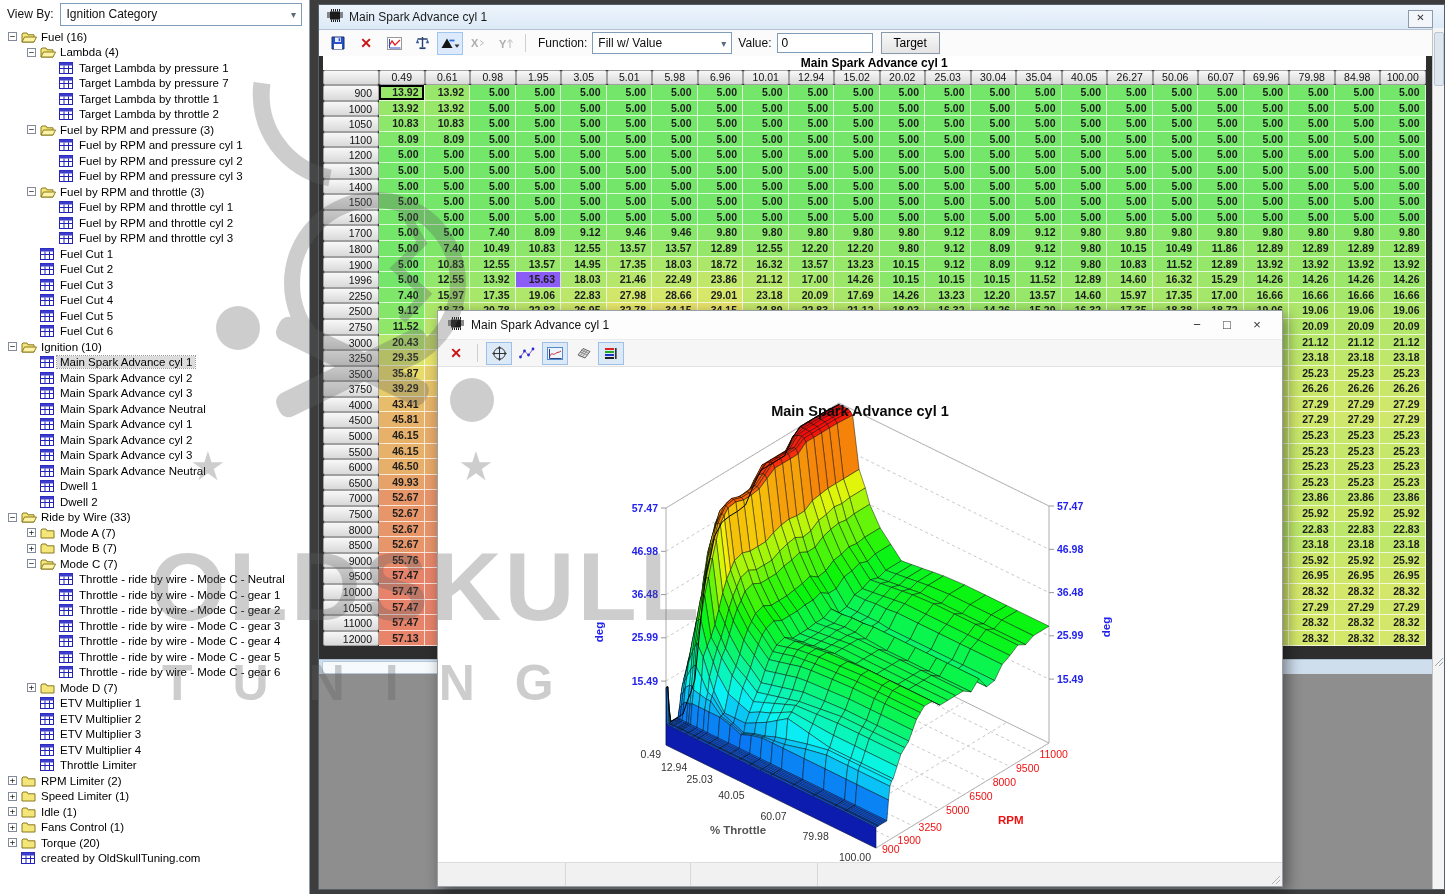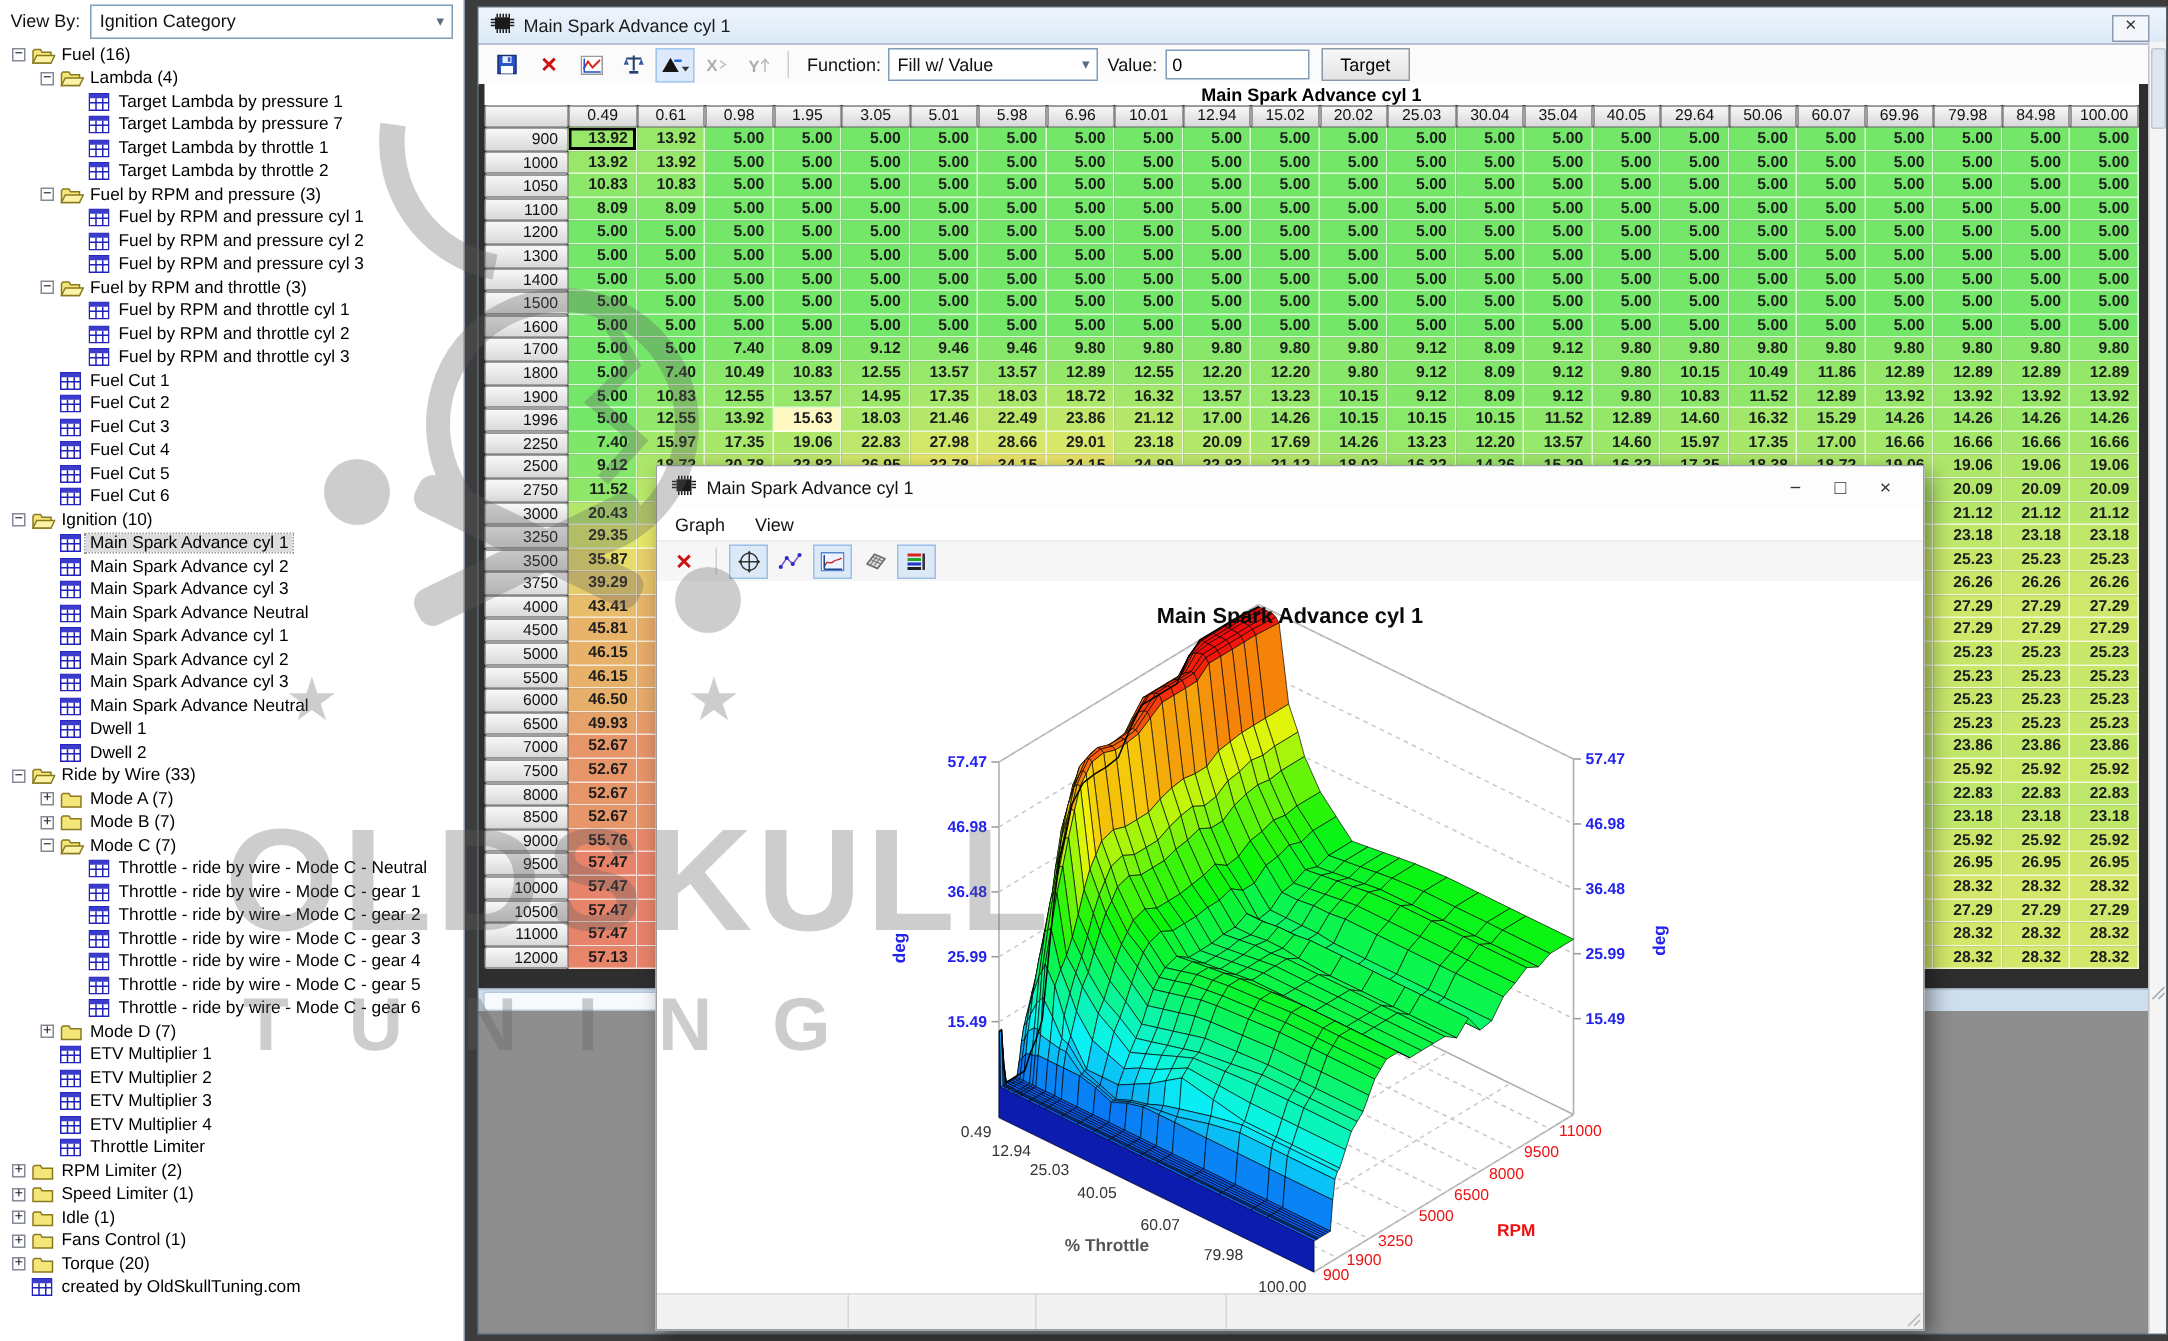--- a/index.html
+++ b/index.html
@@ -808,21 +808,21 @@
           <div class="hcell col-h">5.98</div>
           <div class="hcell col-h">6.96</div>
           <div class="hcell col-h">10.01</div>
           <div class="hcell col-h">12.94</div>
           <div class="hcell col-h">15.02</div>
           <div class="hcell col-h">20.02</div>
           <div class="hcell col-h">25.03</div>
           <div class="hcell col-h">30.04</div>
           <div class="hcell col-h">35.04</div>
           <div class="hcell col-h">40.05</div>
-          <div class="hcell col-h">29.64</div>
+          <div class="hcell col-h">26.27</div>
           <div class="hcell col-h">50.06</div>
           <div class="hcell col-h">60.07</div>
           <div class="hcell col-h">69.96</div>
           <div class="hcell col-h">79.98</div>
           <div class="hcell col-h">84.98</div>
           <div class="hcell col-h">100.00</div>
         </div>
         <div class="grow">
           <div class="hcell row-h">900</div>
           <div class="cell sel" style="background: rgb(153, 231, 106);">13.92</div>
@@ -1133,21 +1133,21 @@
           <div class="cell" style="background: rgb(153, 231, 106);">13.92</div>
           <div class="cell" style="background: rgb(153, 231, 106);">13.92</div>
           <div class="cell" style="background: rgb(153, 231, 106);">13.92</div>
           <div class="cell" style="background: rgb(153, 231, 106);">13.92</div>
         </div>
         <div class="grow">
           <div class="hcell row-h">1996</div>
           <div class="cell" style="background: rgb(116, 231, 106);">5.00</div>
           <div class="cell" style="background: rgb(147, 231, 106);">12.55</div>
           <div class="cell" style="background: rgb(153, 231, 106);">13.92</div>
-          <div class="cell" style="background: #fef9c3;">15.63</div>
+          <div class="cell" style="background: #8b5cf6;">15.63</div>
           <div class="cell" style="background: rgb(170, 231, 106);">18.03</div>
           <div class="cell" style="background: rgb(183, 231, 106);">21.46</div>
           <div class="cell" style="background: rgb(188, 231, 106);">22.49</div>
           <div class="cell" style="background: rgb(193, 231, 106);">23.86</div>
           <div class="cell" style="background: rgb(182, 231, 106);">21.12</div>
           <div class="cell" style="background: rgb(165, 231, 106);">17.00</div>
           <div class="cell" style="background: rgb(154, 231, 106);">14.26</div>
           <div class="cell" style="background: rgb(137, 231, 106);">10.15</div>
           <div class="cell" style="background: rgb(137, 231, 106);">10.15</div>
           <div class="cell" style="background: rgb(137, 231, 106);">10.15</div>
@@ -1777,24 +1777,20 @@
     <span><svg width="16" height="13" viewBox="0 0 16 13">
           <rect x="3" y="2.5" width="10" height="8" fill="#1b1b1b"></rect>
           <path d="M4.5 0v2.5M6.5 0v2.5M8.5 0v2.5M10.5 0v2.5M12.5 0v2.5M4.5 10.5V13M6.5 10.5V13M8.5 10.5V13M10.5 10.5V13M12.5 10.5V13M0 4h3M0 6h3M0 8h3M13 4h3M13 6h3M13 8h3" stroke="#1b1b1b"></path>
         </svg></span>
     <span>Main Spark Advance cyl 1</span>
     <div class="gw-btns">
       <span class="gw-btn">−</span>
       <span class="gw-btn">□</span>
       <span class="gw-btn">×</span>
     </div>
-  </div>
-  <div class="gw-menubar">
-    <span>Graph</span>
-    <span>View</span>
   </div>
   <div class="gw-toolbar" id="gw-icons">
       <div class="gbtn">
         <span style="color:#cc1111;font-weight:bold;font-size:14px;line-height:14px;">✕</span>
       </div>
       <span class="tsep"></span>
       <div class="gbtn pressed">
         <svg width="15" height="15">
           <circle cx="7.5" cy="7.5" r="5.6" fill="none" stroke="#333"></circle>
           <path d="M7.5 1.5v12M1.5 7.5h12" stroke="#333"></path>

